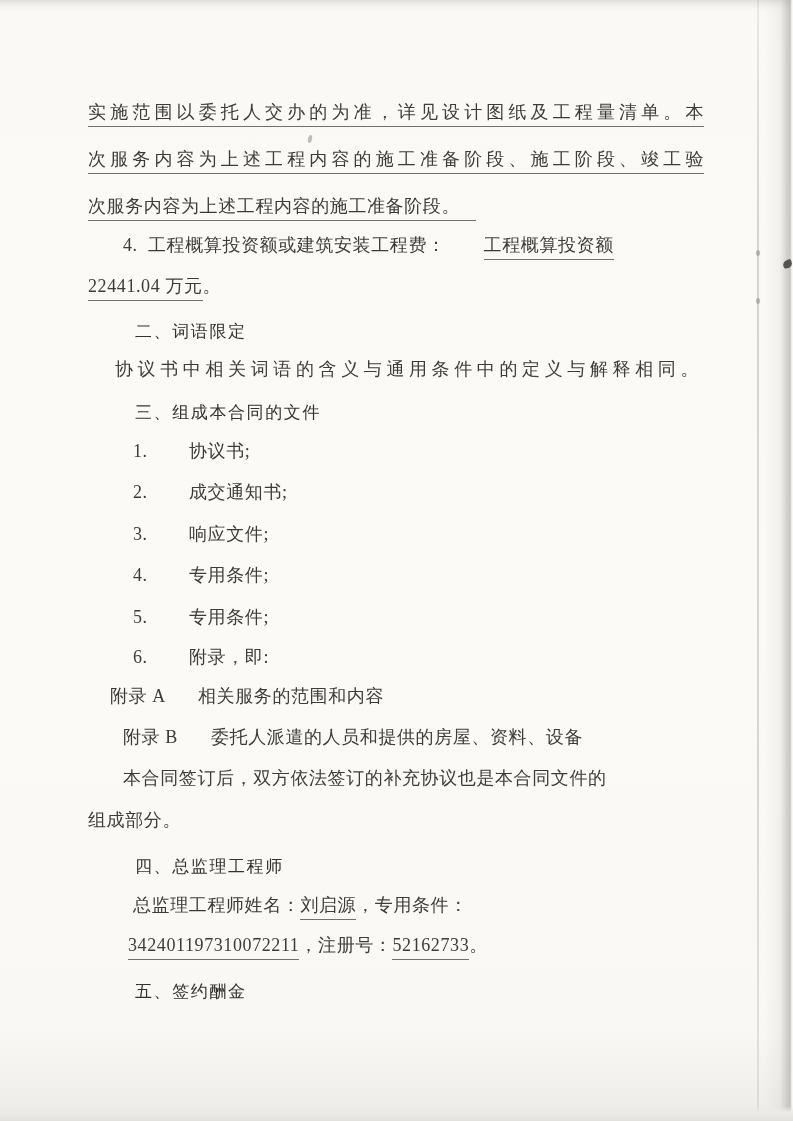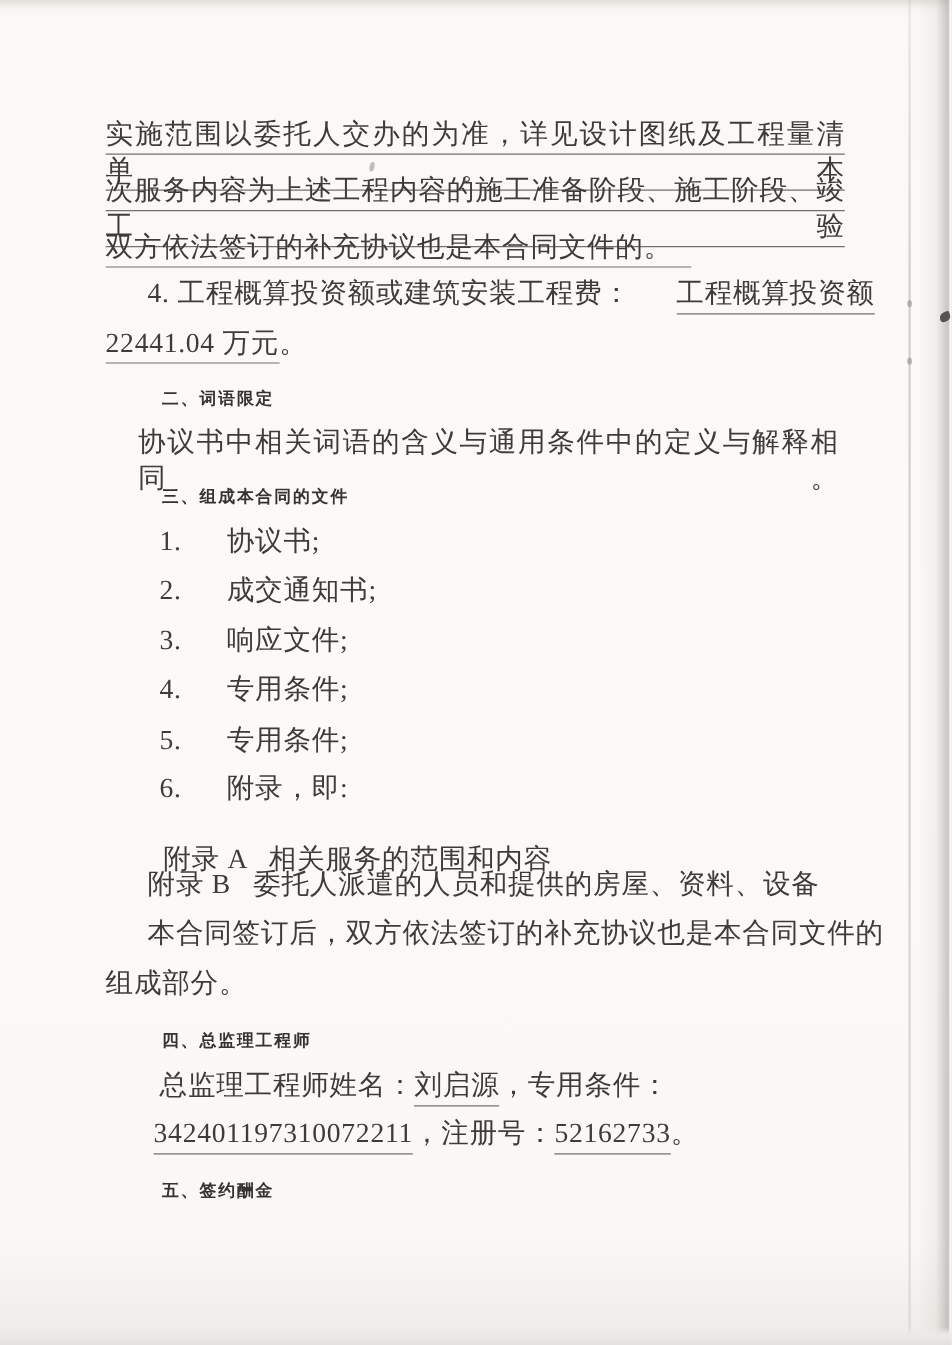--- a/index.html
+++ b/index.html
@@ -20,56 +20,56 @@
     background:linear-gradient(90deg, rgba(200,197,192,0) 0%, rgba(195,192,187,.18) 55%, rgba(158,155,150,.50) 86%, rgba(158,155,150,.55) 90%, #fcfbfa 97%, #f4f3f1 100%);}
   .top-band{position:absolute;top:0;left:0;width:100%;height:8px;
     background:linear-gradient(180deg, rgba(205,202,197,.45) 0%, rgba(225,222,217,.25) 55%, rgba(235,233,229,0) 100%);}
   .bottom-band{position:absolute;left:0;bottom:0;width:100%;height:15px;
     background:linear-gradient(0deg, #e3e1dd 0%, #eceae6 60%, rgba(240,238,234,0) 100%);}
   .speck-dark{position:absolute;left:783px;top:260px;width:9px;height:8px;background:#55534f;
     border-radius:60% 20% 55% 30%;transform:rotate(-18deg);}
   .speck-faint{position:absolute;left:308px;top:135px;width:4px;height:8px;background:rgba(120,118,113,.45);border-radius:50%;transform:rotate(12deg);}
 
   
-  .line{position:absolute;height:30px;line-height:30px;font-size:23px;letter-spacing:.6px;white-space:nowrap;}
+  .line{position:absolute;height:30px;line-height:30px;font-size:18px;letter-spacing:.6px;white-space:nowrap;}
   .line.justify{white-space:normal;text-align:justify;text-align-last:justify;}
-  .heading{font-family:"Liberation Sans","DejaVu Sans",sans-serif;font-weight:700;font-size:14px;letter-spacing:1.6px;color:#35332f;}
+  .heading{font-family:"Liberation Sans","DejaVu Sans",sans-serif;font-weight:400;font-size:17px;letter-spacing:1.6px;color:#35332f;}
   .u{border-bottom:1.4px solid rgba(90,88,82,.85);padding-bottom:4px;}
   .num{display:inline-block;}
   .applabel{display:inline-block;}
   .gap-before{margin-left:38px;}
 </style>
 </head>
 <body>
 
 <div class="page">
   <div class="top-band"></div>
   <div class="fold-line"></div>
   <div class="fold-node" style="top:250px"></div>
   <div class="fold-node" style="top:298px"></div>
   <div class="edge-band"></div>
   <div class="bottom-band"></div>
   <div class="speck-dark"></div>
   <div class="speck-faint"></div>
   <div id="text-layer">
       <div class="line justify" style="top: 97px; left: 88px; width: 616px;"><span class="u">实施范围以委托人交办的为准，详见设计图纸及工程量清单。本</span></div>
       <div class="line justify" style="top: 144px; left: 88px; width: 616px;"><span class="u">次服务内容为上述工程内容的施工准备阶段、施工阶段、竣工验</span></div>
-      <div class="line" style="top: 191px; left: 88px;"><span class="u" style="padding-right: 16px;">双方依法签订的补充协议也是本合同文件的。</span></div>
+      <div class="line" style="top: 191px; left: 88px;"><span class="u" style="padding-right: 16px;">次服务内容为上述工程内容的施工准备阶段。</span></div>
       <div class="line" style="top: 230px; left: 123px;"><span class="num" style="width: 25px;">4.</span><span>工程概算投资额或建筑安装工程费：</span><span class="u gap-before">工程概算投资额</span></div>
       <div class="line" style="top: 271px; left: 88px;"><span class="u">22441.04 万元</span><span>。</span></div>
       <div class="line heading" style="top: 317px; left: 135px;"><span>二、词语限定</span></div>
       <div class="line justify" style="top: 354px; left: 115px; width: 584px;"><span>协议书中相关词语的含义与通用条件中的定义与解释相同。</span></div>
       <div class="line heading" style="top: 398px; left: 135px;"><span>三、组成本合同的文件</span></div>
       <div class="line" style="top: 436px; left: 133px;"><span class="num" style="width: 56px;">1.</span><span>协议书;</span></div>
       <div class="line" style="top: 477px; left: 133px;"><span class="num" style="width: 56px;">2.</span><span>成交通知书;</span></div>
       <div class="line" style="top: 519px; left: 133px;"><span class="num" style="width: 56px;">3.</span><span>响应文件;</span></div>
       <div class="line" style="top: 560px; left: 133px;"><span class="num" style="width: 56px;">4.</span><span>专用条件;</span></div>
       <div class="line" style="top: 602px; left: 133px;"><span class="num" style="width: 56px;">5.</span><span>专用条件;</span></div>
       <div class="line" style="top: 642px; left: 133px;"><span class="num" style="width: 56px;">6.</span><span>附录，即:</span></div>
-      <div class="line" style="top: 681px; left: 136px; margin-top: 20px;"><span class="applabel" style="width: 88px;">附录 A</span><span>相关服务的范围和内容</span></div>
+      <div class="line" style="top: 681px; left: 110px;"><span class="applabel" style="width: 88px;">附录 A</span><span>相关服务的范围和内容</span></div>
       <div class="line" style="top: 722px; left: 123px;"><span class="applabel" style="width: 88px;">附录 B</span><span>委托人派遣的人员和提供的房屋、资料、设备</span></div>
       <div class="line" style="top: 763px; left: 123px;"><span>本合同签订后，双方依法签订的补充协议也是本合同文件的</span></div>
       <div class="line" style="top: 805px; left: 88px;"><span>组成部分。</span></div>
       <div class="line heading" style="top: 852px; left: 135px;"><span>四、总监理工程师</span></div>
       <div class="line" style="top: 890px; left: 133px;"><span>总监理工程师姓名：</span><span class="u">刘启源</span><span>，专用条件：</span></div>
       <div class="line" style="top: 930px; left: 128px;"><span class="u">342401197310072211</span><span>，注册号：</span><span class="u">52162733</span><span>。</span></div>
       <div class="line heading" style="top: 977px; left: 135px;"><span>五、签约酬金</span></div>
     </div>
 </div>
 

